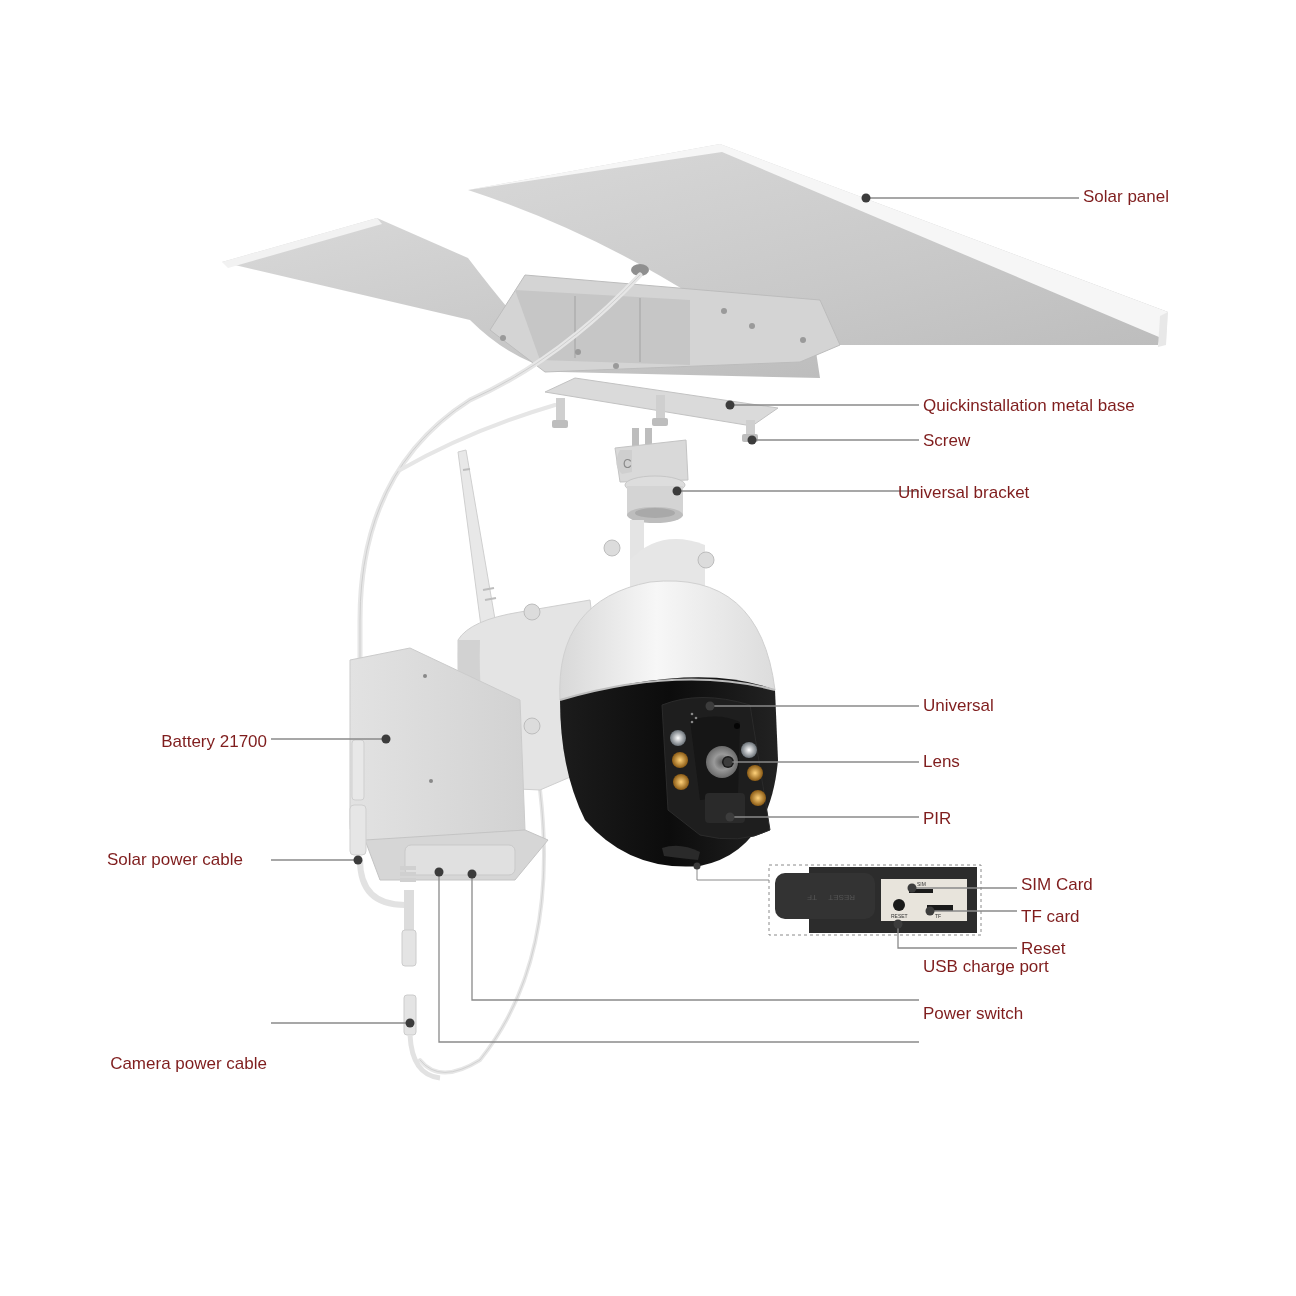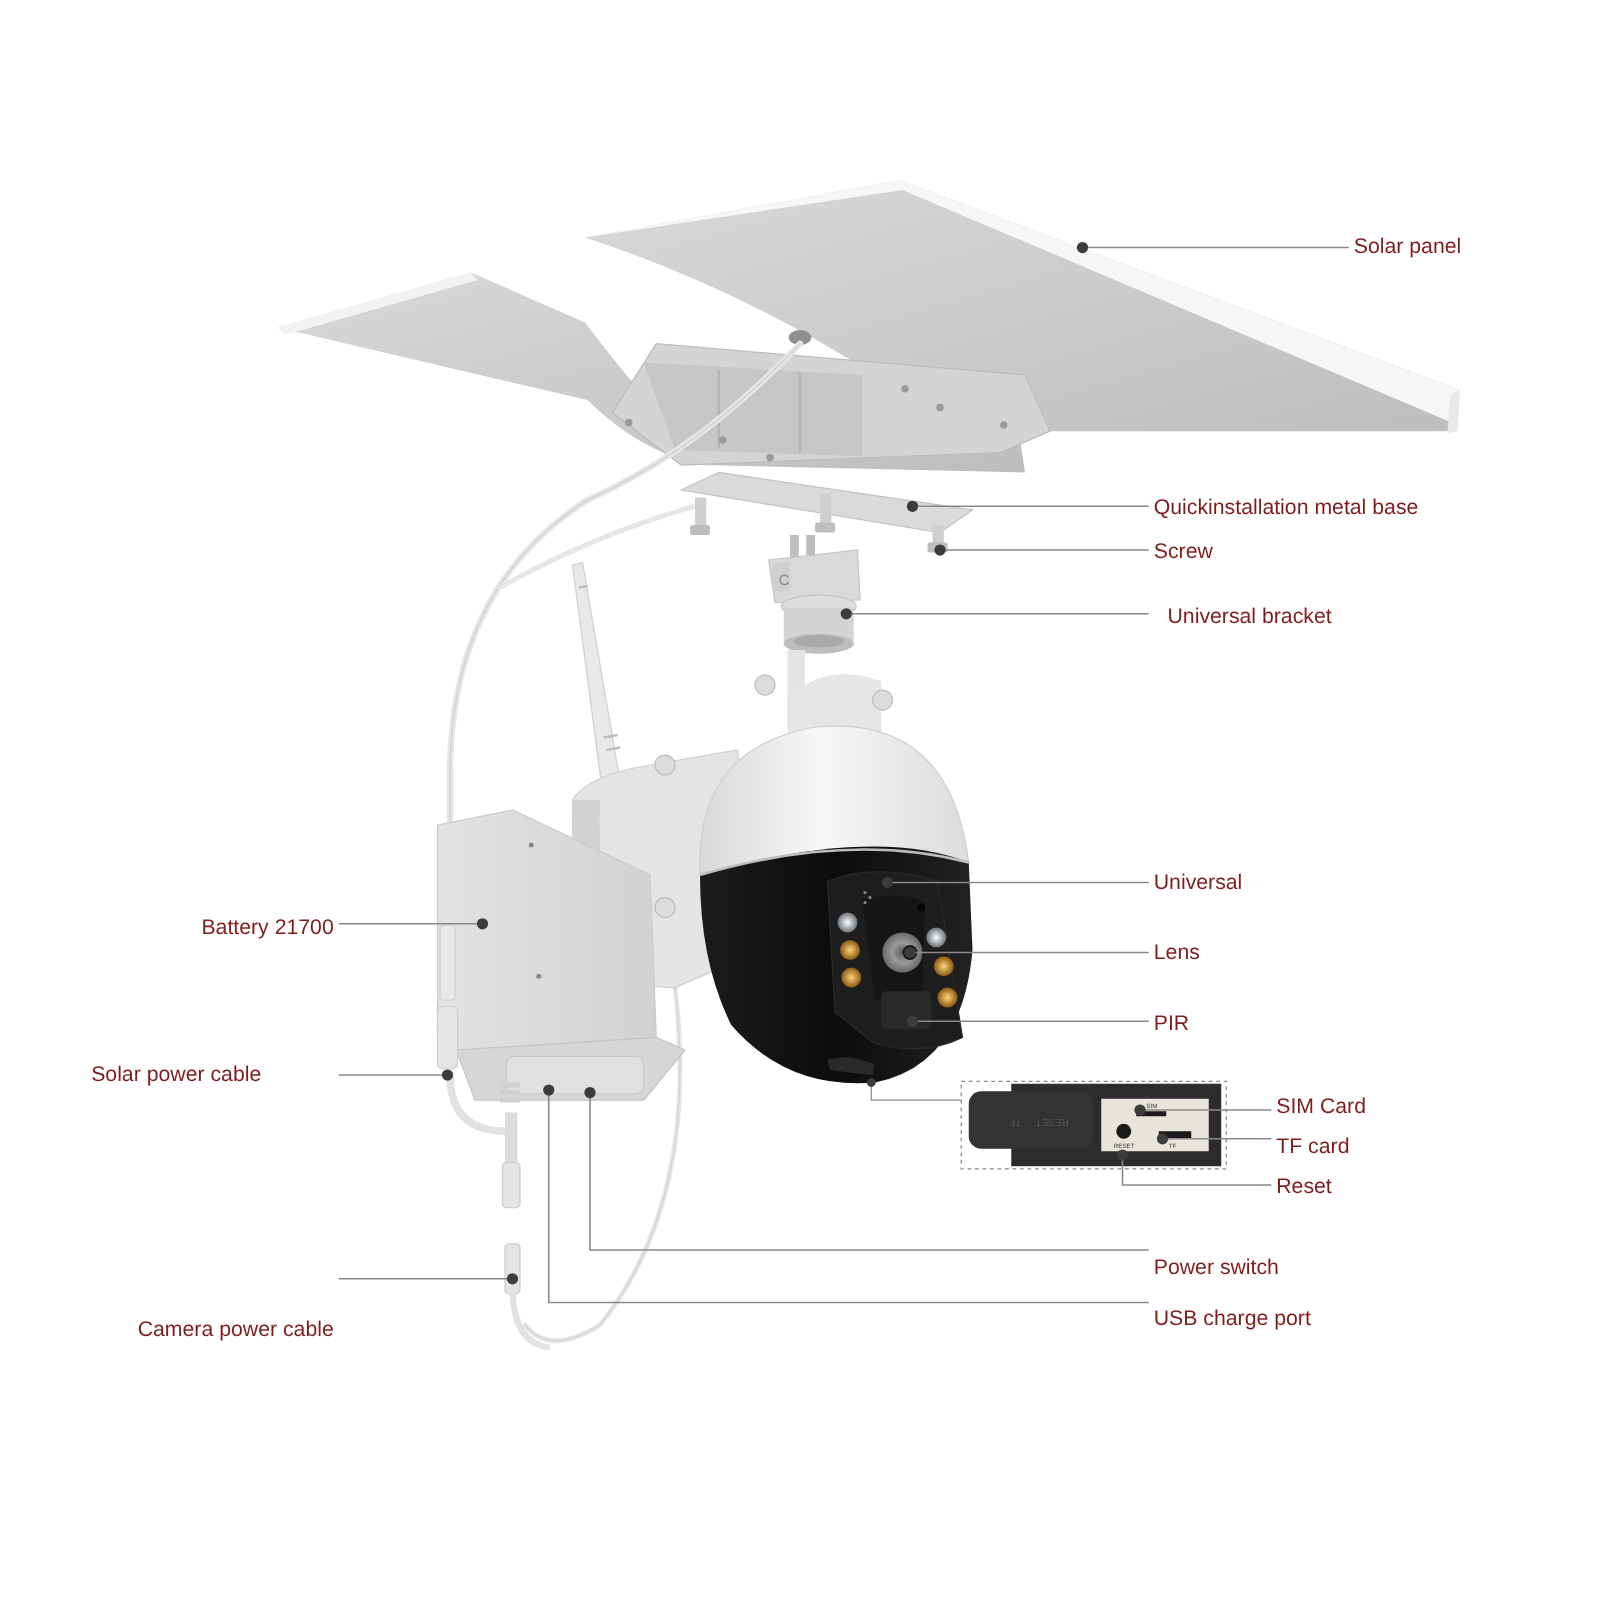--- a/index.html
+++ b/index.html
@@ -224,26 +224,26 @@
         <polyline points="410,1023 271,1023" fill="none" stroke="#8a8a8a" stroke-width="1.3"></polyline>
         <circle cx="410" cy="1023" r="4.5" fill="#3c3c3c"></circle>
       </g>
   </svg>
 
   
   <div id="labels">
       <div class="label" style="left: 1083px; top: 182px;">Solar panel</div>
       <div class="label" style="left: 923px; top: 391px;">Quickinstallation metal base</div>
       <div class="label" style="left: 923px; top: 426px;">Screw</div>
-      <div class="label" style="left: 934px; top: 478px;">Universal bracket</div>
+      <div class="label" style="left: 898px; top: 478px;">Universal bracket</div>
       <div class="label" style="left: 923px; top: 691px;">Universal</div>
       <div class="label" style="left: 923px; top: 747px;">Lens</div>
       <div class="label" style="left: 923px; top: 804px;">PIR</div>
       <div class="label" style="left: 1021px; top: 870px;">SIM Card</div>
       <div class="label" style="left: 1021px; top: 902px;">TF card</div>
       <div class="label" style="left: 1021px; top: 934px;">Reset</div>
-      <div class="label" style="left: 923px; top: 1040px;">USB charge port</div>
+      <div class="label" style="left: 923px; top: 952px;">USB charge port</div>
       <div class="label" style="left: 923px; top: 999px;">Power switch</div>
       <div class="label right-align" style="right: 1029px; top: 727px; margin-left: 44px;">Battery 21700</div>
-      <div class="label right-align" style="right: 1087px; top: 845px;">Solar power cable</div>
+      <div class="label right-align" style="right: 1053px; top: 845px;">Solar power cable</div>
       <div class="label right-align" style="right: 1029px; top: 1009px; margin-top: 40px;">Camera power cable</div>
     </div>
 </div>
 
 </body></html>

